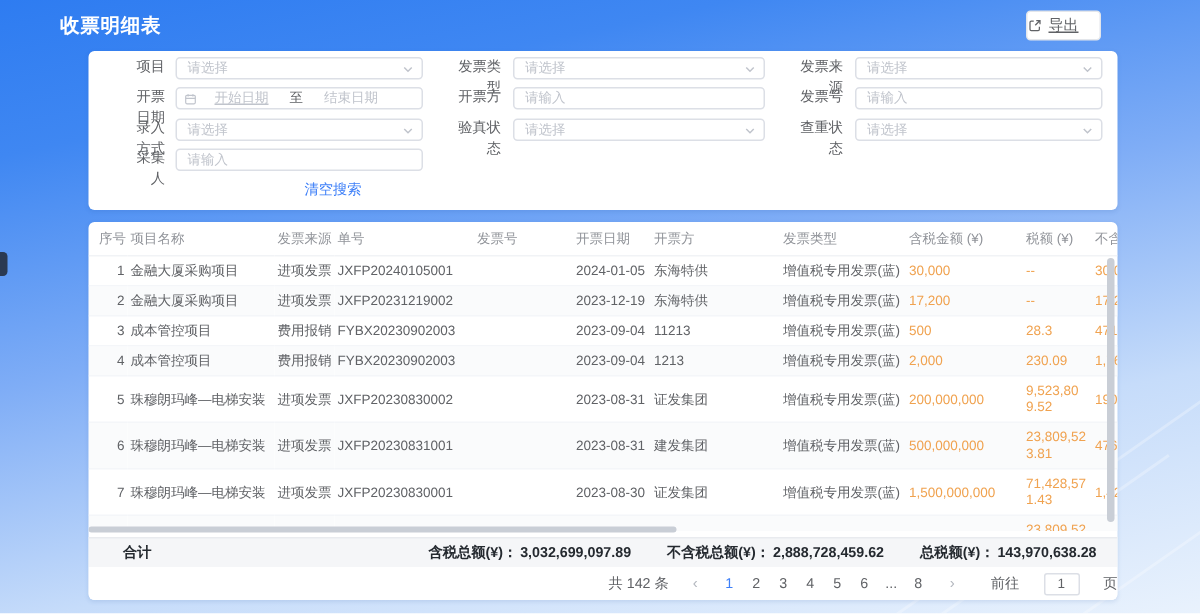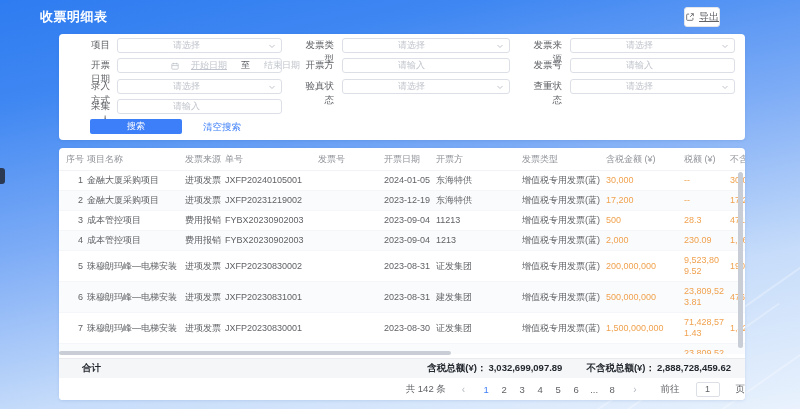--- a/index.html
+++ b/index.html
@@ -2,28 +2,28 @@
 <html><head>
 <meta charset="utf-8">
 <style>
   html,body{margin:0;padding:0;}
   body{width:800px;height:409px;overflow:hidden;font-family:"Liberation Sans","DejaVu Sans",sans-serif;}
   .stage{position:relative;width:800px;height:409px;overflow:hidden;
     background:linear-gradient(168deg,#2e7cf1 0%,#3f87f2 18%,#7fadf6 45%,#c6dcfa 72%,#e9f2fd 100%);}
   .wm{position:absolute;background:rgba(255,255,255,.28);height:2px;width:340px;transform:rotate(-35deg);}
   .handle{position:absolute;left:0;top:168px;width:5px;height:16px;background:#2b3a52;border-radius:0 3px 3px 0;}
   .page-title{position:absolute;left:40px;top:8px;color:#fff;font-size:13px;font-weight:bold;letter-spacing:.5px;}
-  .export-btn{position:absolute;left:684px;top:7px;width:36px;height:20px;background:#fff;border:1px solid #e3e6eb;
-    border-radius:3px;display:flex;align-items:center;justify-content:flex-end;gap:4px;font-size:10px;color:#606266;box-sizing:border-box;cursor:pointer;text-decoration:underline;}
+  .export-btn{position:absolute;left:684px;top:7px;width:50px;height:20px;background:#fff;border:1px solid #e3e6eb;
+    border-radius:3px;display:flex;align-items:center;justify-content:flex-start;gap:4px;font-size:10px;color:#606266;box-sizing:border-box;cursor:pointer;text-decoration:underline;}
   .card{position:absolute;left:59px;width:686px;background:#fff;border-radius:4px;box-shadow:0 1px 3px rgba(30,80,160,.12);}
   .filter-card{top:34px;height:106px;}
   .lbl{position:absolute;height:14px;line-height:14px;font-size:9.5px;color:#606266;text-align:right;padding-right:8px;box-sizing:border-box;padding-left:24px;}
   .c1{left:0;width:59px}.c2{left:220px;width:63px}.c3{left:448px;width:63px}
   .fld{position:absolute;height:15px;border:1px solid #dcdfe6;border-radius:3px;box-sizing:border-box;
-    display:flex;align-items:center;font-size:9px;color:#606266;background:#fff;cursor:pointer;padding-left:48px;}
+    display:flex;align-items:center;font-size:9px;color:#606266;background:#fff;cursor:pointer;}
   .ph{color:#c0c4cc;margin-left:7px;white-space:nowrap;}
   .car{margin-left:auto;margin-right:5px;flex:none;}
   .cal{margin-left:5px;flex:none;}
   .sep{color:#606266;margin:0 14px;}
   .ds{margin-left:12px;color:#c0c4cc;white-space:nowrap;text-decoration:underline;}
   .search-btn{position:absolute;left:31px;top:85px;width:92px;height:15px;background:#3d7ff8;color:#fff;border:none;
     border-radius:2px;font-size:9px;display:flex;align-items:center;justify-content:center;cursor:pointer;}
   .clear-link{position:absolute;left:144px;top:85px;height:15px;line-height:15px;color:#3d7ff8;font-size:9.5px;cursor:pointer;}
   .table-card{top:148px;height:252px;overflow:hidden;}
   .tbl-wrap{position:absolute;top:0;left:0;width:686px;height:206px;overflow:hidden;}
@@ -131,21 +131,20 @@
     <div class="fld" style="left:511px;top:24px;width:165px">
       <span class="ph">请输入</span>
     </div>
     <div class="fld" style="left:511px;top:45px;width:165px">
       <span class="ph">请选择</span>
       <svg class="car" width="8" height="8" viewBox="0 0 8 8">
           <path d="M1.5 3 4 5.5 6.5 3" stroke="#c0c4cc" fill="none"></path>
         </svg>
     </div>
 
-    <button class="search-btn">搜索</button>
     <span class="clear-link">清空搜索</span>
   </div>
 
   <div class="card table-card">
     <div class="tbl-wrap">
       <table>
         <colgroup>
           <col style="width:26px">
             <col style="width:98px">
             <col style="width:40px">
@@ -282,20 +281,21 @@
       </table>
     </div>
     <div class="hbar"></div>
     <div class="vbar"></div>
 
     <div class="summary">
       <span class="sum-label">合计</span>
       <div class="sum-items">
         <span><span>含税总额(¥)：</span><b>3,032,699,097.89</b></span>
         <span><span>不含税总额(¥)：</span><b>2,888,728,459.62</b></span>
+        <span><span>总税额(¥)：</span><b>143,970,638.28</b></span>
       </div>
     </div>
 
     <div class="pager">
       <span>共 142 条</span>
       <span class="arrow">‹</span>
       <span style="display:flex;gap:8px">
           <span class="pg on">1</span>
           <span class="pg">2</span>
           <span class="pg">3</span>

